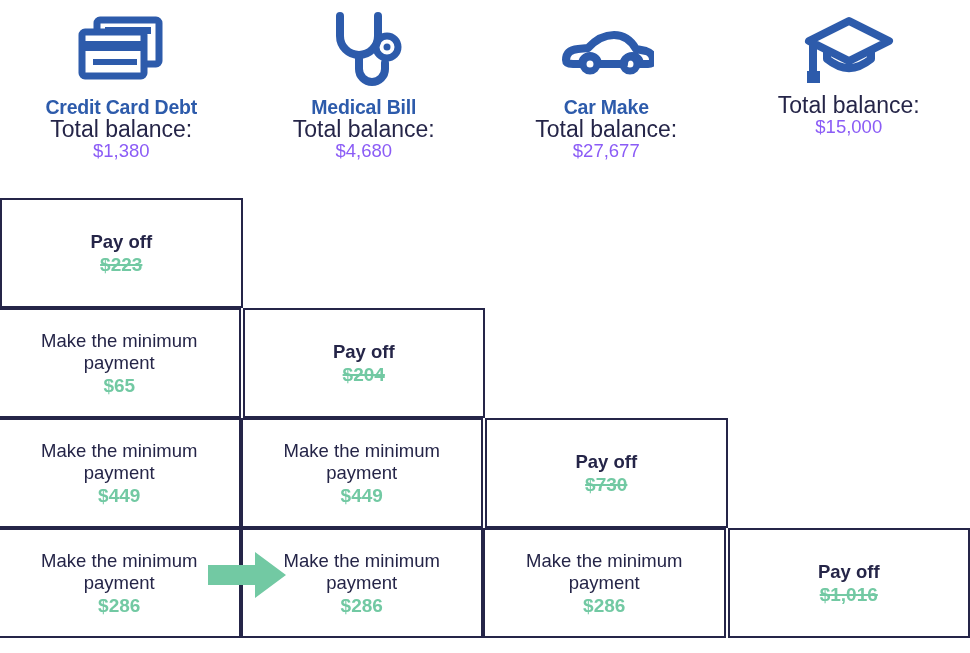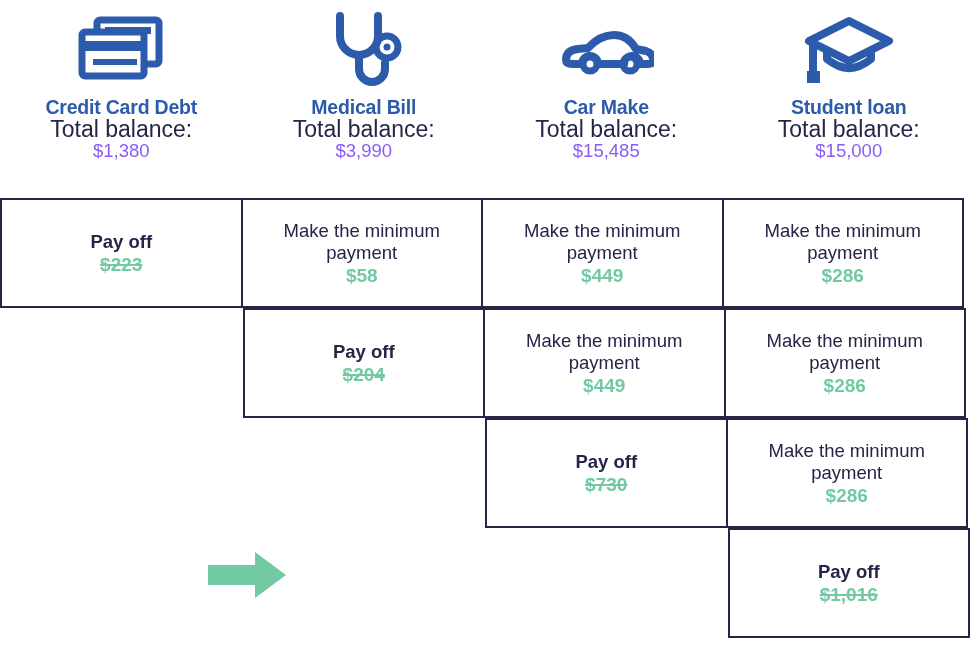--- a/index.html
+++ b/index.html
@@ -31,21 +31,21 @@
     color:#252548;font-size:23px;line-height:21px;font-weight:500;
     margin-top:1px;white-space:nowrap;
   }
   .deb-amt{
     color:#8b5cf6;font-size:18.5px;line-height:22px;font-weight:500;
     white-space:nowrap;
   }
 
   
   .grid{position:relative;width:970px;height:457px;}
-  .row{position:absolute;display:flex;box-sizing:border-box;}
+  .row{position:absolute;display:flex;box-sizing:border-box;flex-direction:column;}
   .cell{
     position:relative;box-sizing:border-box;
     width:242.5px;height:110px;
     border:2px solid #252548;
     margin-left:-2px;
     display:flex;flex-direction:column;
     align-items:center;justify-content:center;
     background:#ffffff;
   }
   .cell:first-child{margin-left:0;}
@@ -101,62 +101,61 @@
           <g fill="none" stroke="#2D5BAB" stroke-width="8" stroke-linecap="round">
             <path d="M17 6 v20 a19 19 0 0 0 38 0 V6"></path>
             <path d="M36 45 v14 a13 13 0 0 0 26 0 v-6"></path>
           </g>
           <circle cx="64" cy="37" r="11" fill="none" stroke="#2D5BAB" stroke-width="7"></circle>
           <circle cx="64" cy="37" r="3.5" fill="#2D5BAB"></circle>
         </svg>
       </div>
       <div class="deb-title">Medical Bill</div>
       <div class="deb-sub">Total balance:</div>
-      <div class="deb-amt">$3,990</div>
+      <div class="deb-amt">$4,680</div>
     </div>
 
     <div class="hcol">
       <div class="icon-wrap">
         <svg width="96" height="56" viewBox="0 0 96 56">
           <path d="M8 38 q0 -10 12 -11 l10 -1 q12 -13 26 -13 q14 0 22 14 l10 2 q7 2 7 9 q0 4 -5 4 h-8 a8 8 0 0 0 -16 0 H40 a8 8 0 0 0 -16 0 h-9 q-7 0 -7 -4 z" fill="none" stroke="#2D5BAB" stroke-width="8" stroke-linejoin="round"></path>
           <circle cx="32" cy="42" r="7" fill="none" stroke="#2D5BAB" stroke-width="7"></circle>
           <circle cx="72" cy="42" r="7" fill="none" stroke="#2D5BAB" stroke-width="7"></circle>
         </svg>
       </div>
       <div class="deb-title">Car Make</div>
       <div class="deb-sub">Total balance:</div>
-      <div class="deb-amt">$15,485</div>
+      <div class="deb-amt">$27,677</div>
     </div>
 
     <div class="hcol">
       <div class="icon-wrap">
         <svg width="92" height="78" viewBox="0 0 92 78">
           <path d="M46 10 L86 30 L46 50 L6 30 Z" fill="none" stroke="#2D5BAB" stroke-width="8" stroke-linejoin="round"></path>
           <path d="M24 38 v10 q22 18 44 0 V38" fill="none" stroke="#2D5BAB" stroke-width="8" stroke-linejoin="round"></path>
           <path d="M10 31 v32" fill="none" stroke="#2D5BAB" stroke-width="8" stroke-linecap="round"></path>
           <rect x="4" y="60" width="13" height="12" fill="#2D5BAB"></rect>
         </svg>
       </div>
-      <div class="deb-title">Student loan</div>
       <div class="deb-sub">Total balance:</div>
       <div class="deb-amt">$15,000</div>
     </div>
   </div>
 
   <div class="grid">
 
     <div class="row" id="row-1">
       <div class="cell">
         <div class="cell-line bold">Pay off</div>
         <div class="cell-amt struck">$223</div>
       </div>
       <div class="cell">
         <div class="cell-line">Make the minimum</div>
         <div class="cell-line">payment</div>
-        <div class="cell-amt">$58</div>
+        <div class="cell-amt">$65</div>
       </div>
       <div class="cell">
         <div class="cell-line">Make the minimum</div>
         <div class="cell-line">payment</div>
         <div class="cell-amt">$449</div>
       </div>
       <div class="cell">
         <div class="cell-line">Make the minimum</div>
         <div class="cell-line">payment</div>
         <div class="cell-amt">$286</div>

